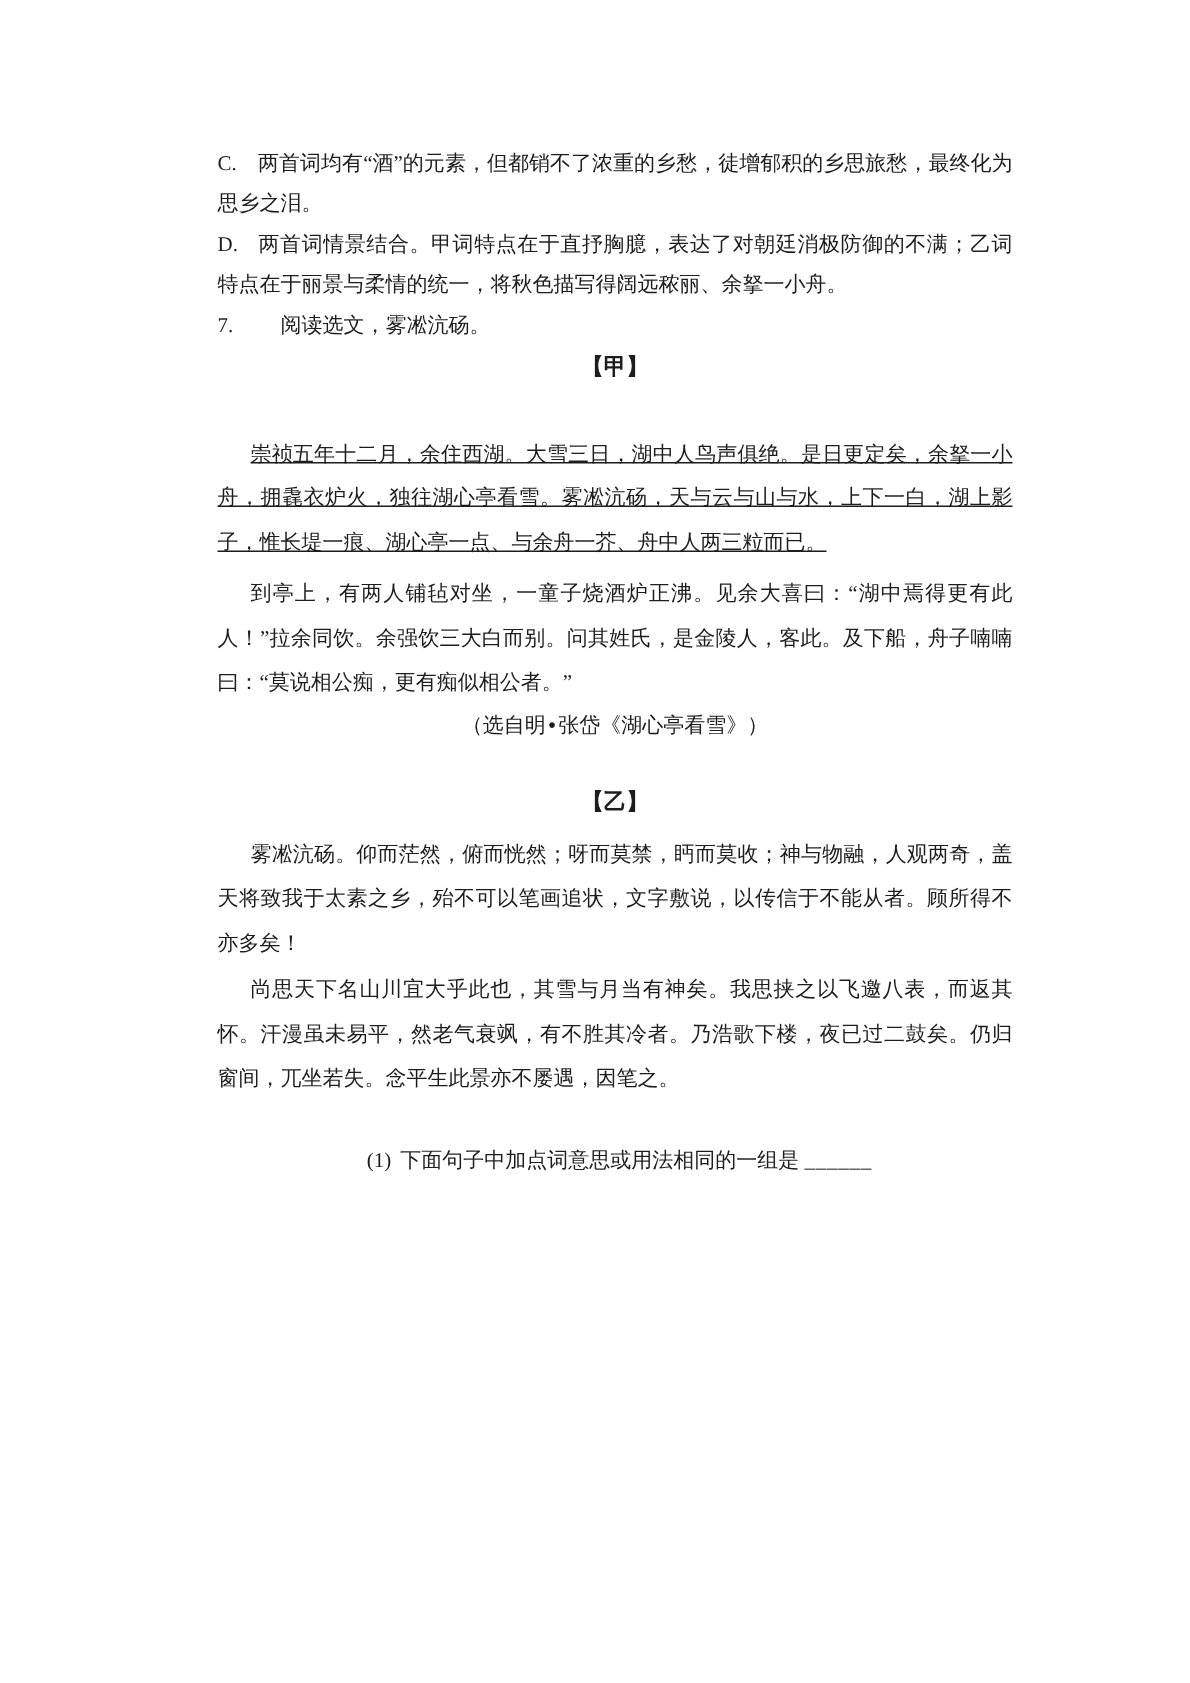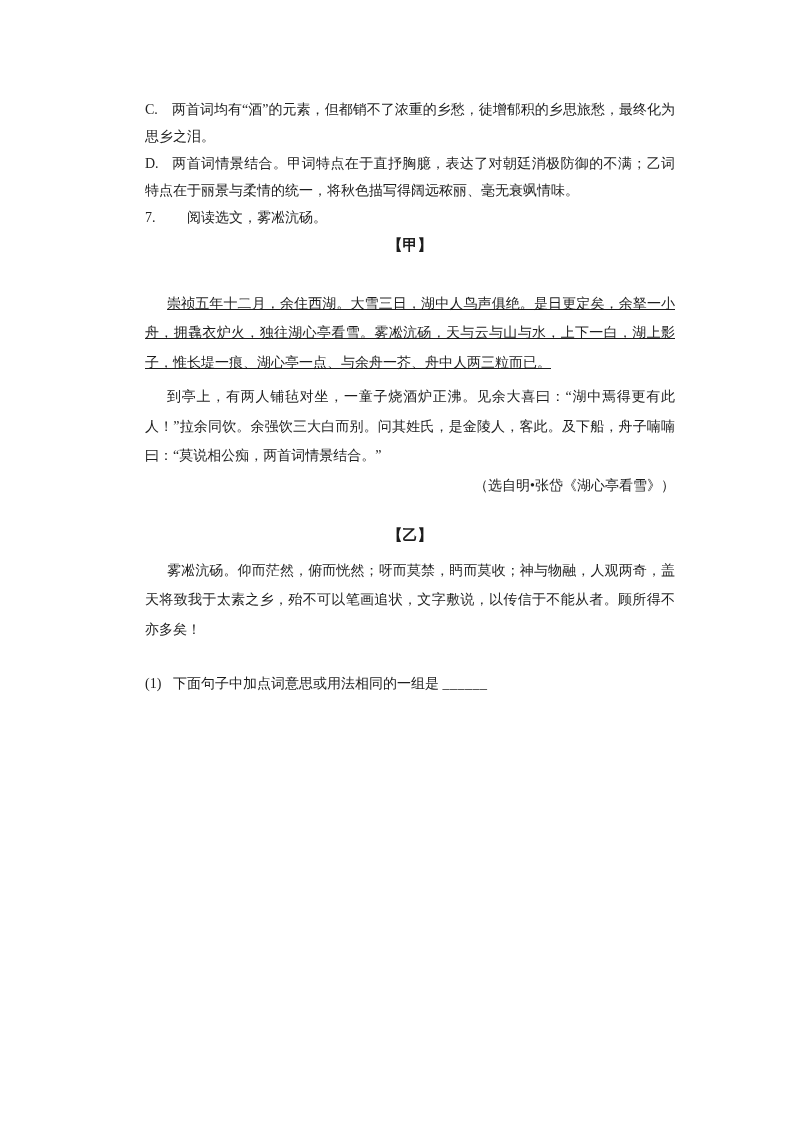--- a/index.html
+++ b/index.html
@@ -21,48 +21,49 @@
     font-size:15px;font-weight:bold;text-align:center;line-height:29.5px;margin:0;
   }
   .h-yi{margin-top:21px;}
   .para{
     font-size:14px;line-height:29.5px;text-align:justify;text-justify:inter-ideograph;
     text-indent:22px;
   }
   .first-after-heading{margin-top:28px;text-decoration:underline;}
   .m5{margin-top:5px;}
   .m2{margin-top:2px;}
-  .citation{font-size:14px;line-height:29.5px;text-align:right;}
-  .sub-question{font-size:14px;line-height:27px;margin-top:26px;}
+  .citation{font-size:14px;line-height:29.5px;text-align:center;font-family:Liberation Mono, monospace;}
+  .sub-question{font-size:14px;line-height:27px;margin-top:26px;text-align:center;}
   .sq-num{display:inline-block;width:28px;}
   .blank{letter-spacing:0.5px;}
 </style>
 </head>
 <body>
 
 <div class="page">
   <div class="content">
 
     <p class="option"><span class="opt-label">C.</span><span>两首词均有“酒”的元素，但都销不了浓重的乡愁，徒增郁积的乡思旅愁，最终化为思乡之泪。</span></p>
 
-    <p class="option"><span class="opt-label">D.</span><span>两首词情景结合。甲词特点在于直抒胸臆，表达了对朝廷消极防御的不满；乙词特点在于丽景与柔情的统一，将秋色描写得阔远秾丽、毫无衰飒情味。</span></p>
+    <p class="option"><span class="opt-label">D.</span><span>两首词情景结合。甲词特点在于直抒胸臆，表达了对朝廷消极防御的不满；乙词特点在于丽景与柔情的统一，将秋色描写得阔远秾丽、余拏一小舟。</span></p>
 
     <p class="question-line"><span class="q-num">7.</span><span>阅读选文，雾凇沆砀。</span></p>
 
     <p class="heading">【甲】</p>
 
     <p class="para first-after-heading">崇祯五年十二月，余住西湖。大雪三日，湖中人鸟声俱绝。是日更定矣，余拏一小舟，拥毳衣炉火，独往湖心亭看雪。雾凇沆砀，天与云与山与水，上下一白，湖上影子，惟长堤一痕、湖心亭一点、与余舟一芥、舟中人两三粒而已。</p>
 
-    <p class="para m5">到亭上，有两人铺毡对坐，一童子烧酒炉正沸。见余大喜曰：“湖中焉得更有此人！”拉余同饮。余强饮三大白而别。问其姓氏，是金陵人，客此。及下船，舟子喃喃曰：“莫说相公痴，两首词情景结合。”</p>
+    <p class="para m5">到亭上，有两人铺毡对坐，一童子烧酒炉正沸。见余大喜曰：“湖中焉得更有此人！”拉余同饮。余强饮三大白而别。问其姓氏，是金陵人，客此。及下船，舟子喃喃曰：“莫说相公痴，更有痴似相公者。”</p>
 
     <p class="citation">（选自明•张岱《湖心亭看雪》）</p>
 
     <p class="heading h-yi">【乙】</p>
 
 
     <p class="para m5">雾凇沆砀。仰而茫然，俯而恍然；呀而莫禁，眄而莫收；神与物融，人观两奇，盖天将致我于太素之乡，殆不可以笔画追状，文字敷说，以传信于不能从者。顾所得不亦多矣！</p>
 
+    <p class="para m2">尚思天下名山川宜大乎此也，其雪与月当有神矣。我思挟之以飞邀八表，而返其怀。汗漫虽未易平，然老气衰飒，有不胜其冷者。乃浩歌下楼，夜已过二鼓矣。仍归窗间，兀坐若失。念平生此景亦不屡遇，因笔之。</p>
 
 
     <p class="sub-question"><span class="sq-num">(1)</span><span>下面句子中加点词意思或用法相同的一组是</span><span>&nbsp;</span><span class="blank">______</span></p>
 
   </div>
 </div>
 
 </body></html>

